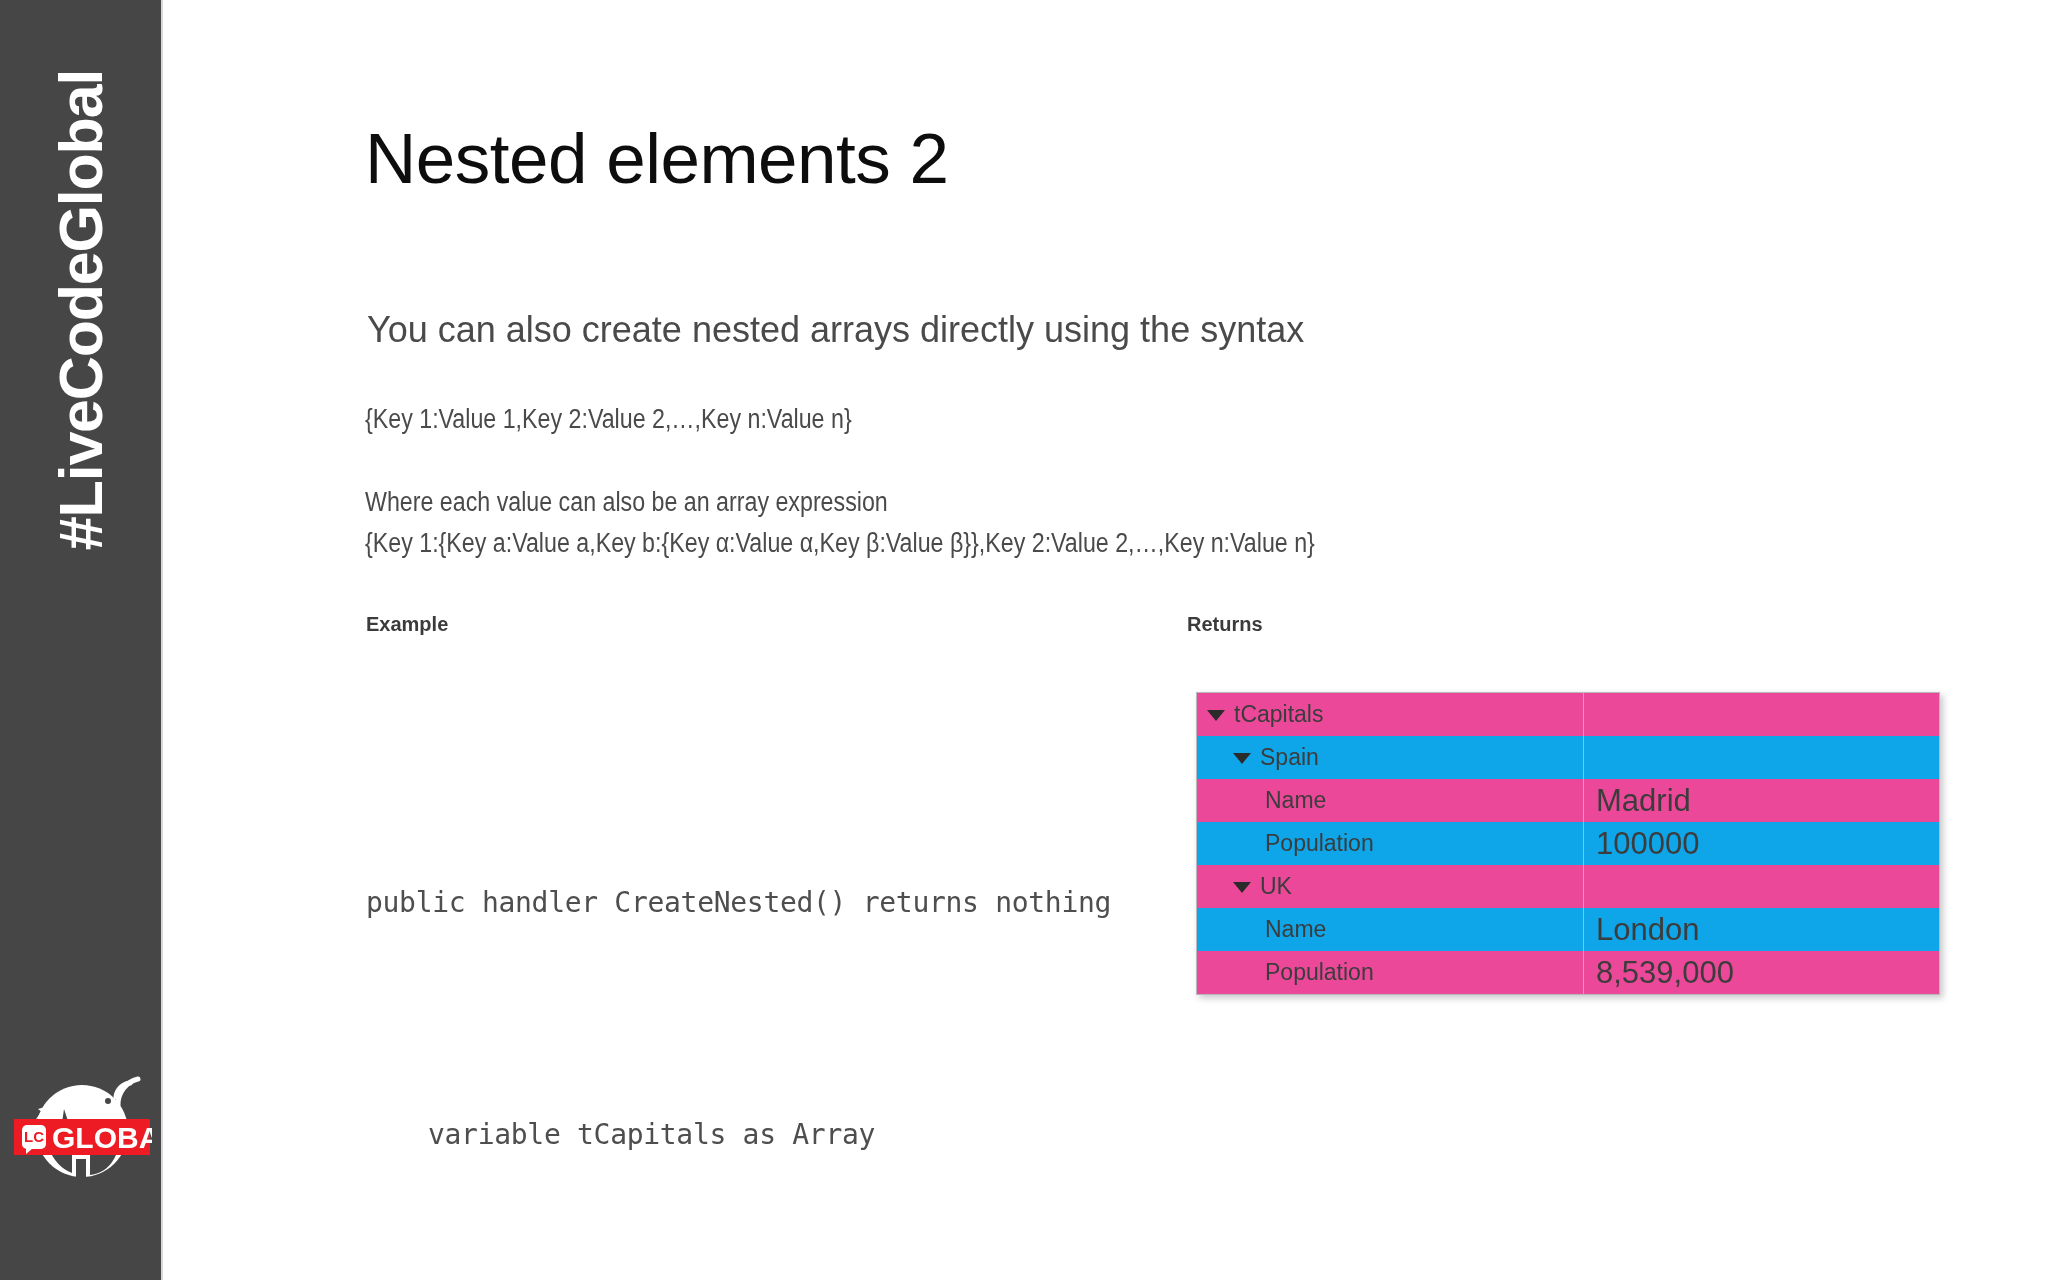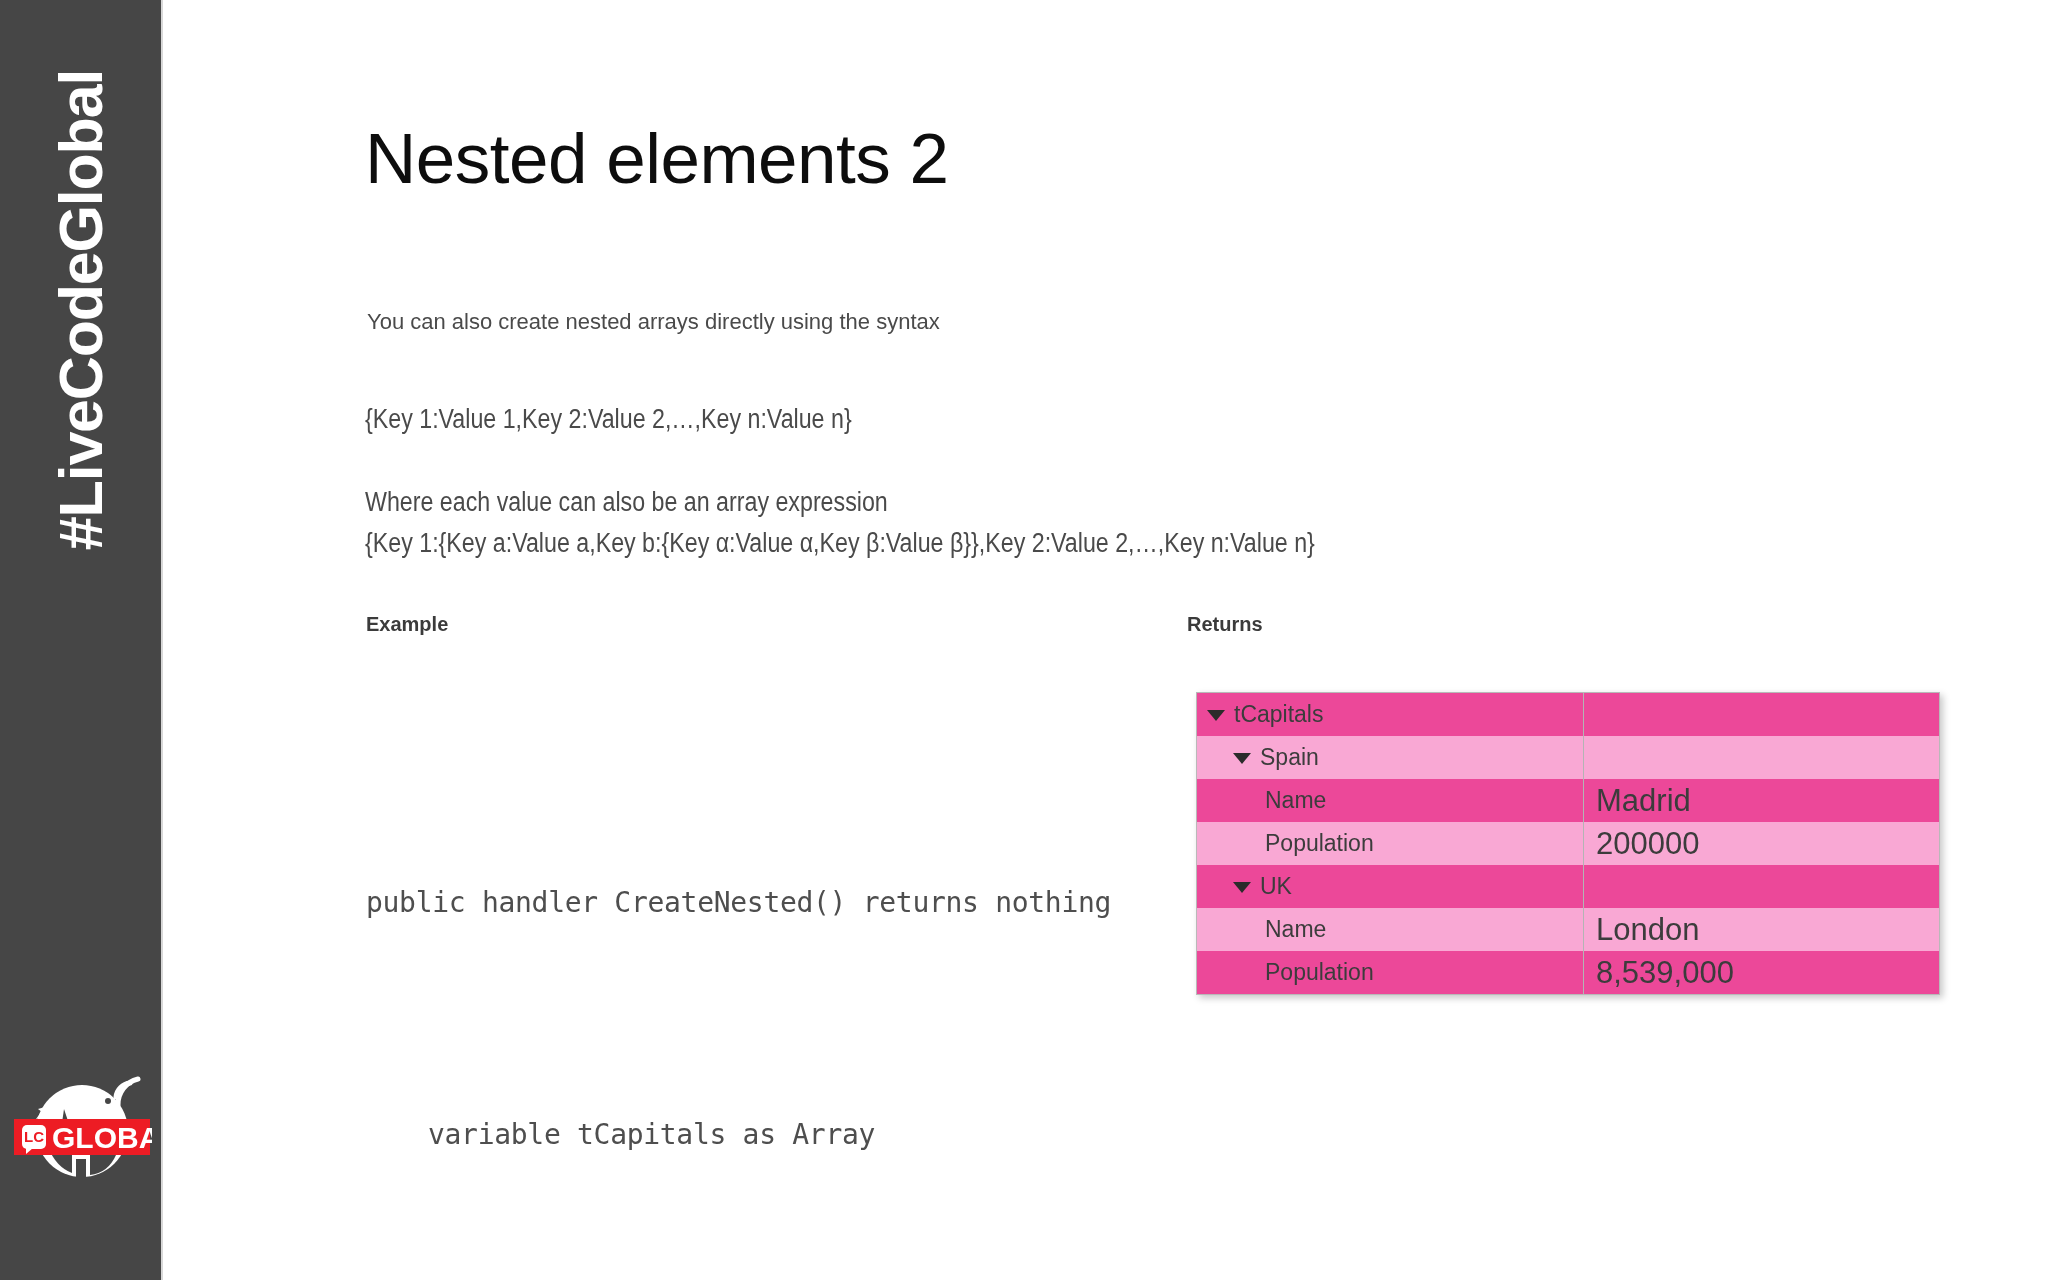--- a/index.html
+++ b/index.html
@@ -84,21 +84,21 @@
     color: #0d0d0d;
     letter-spacing: -0.5px;
     white-space: nowrap;
   }
 
   #intro-line {
     position: absolute;
     left: 204px;
     top: 309px;
     font-family: "Liberation Sans", sans-serif;
-    font-size: 22px;
+    font-size: 36px;
     color: #4a4a4a;
     white-space: nowrap;
   }
 
   .syntax-line {
     position: absolute;
     left: 202px;
     font-family: "Liberation Sans", sans-serif;
     font-size: 27px;
     color: #4a4a4a;
@@ -150,21 +150,21 @@
     overflow: hidden;
   }
   .av-row {
     position: relative;
     height: 43px;
     display: flex;
     align-items: center;
     box-sizing: border-box;
   }
   .av-row.odd  { background: #ec4899; }
-  .av-row.even { background: #f9a8d4; }
+  .av-row.even { background: #0ea5e9; }
 
   .av-key {
     position: relative;
     width: 387px;
     flex: 0 0 387px;
     height: 100%;
     display: flex;
     align-items: center;
     box-sizing: border-box;
     border-right: 1px solid #b4b4b4;
@@ -293,21 +293,21 @@
         <div class="av-row odd">
           <div class="av-key lvl2">
             <span class="av-key-label">Name</span>
           </div>
           <div class="av-val">Madrid</div>
         </div>
         <div class="av-row even">
           <div class="av-key lvl2">
             <span class="av-key-label">Population</span>
           </div>
-          <div class="av-val">200000</div>
+          <div class="av-val">100000</div>
         </div>
         <div class="av-row odd">
           <div class="av-key lvl1">
             <span class="disc"></span>
             <span class="av-key-label">UK</span>
           </div>
           <div class="av-val"></div>
         </div>
         <div class="av-row even">
           <div class="av-key lvl2">

